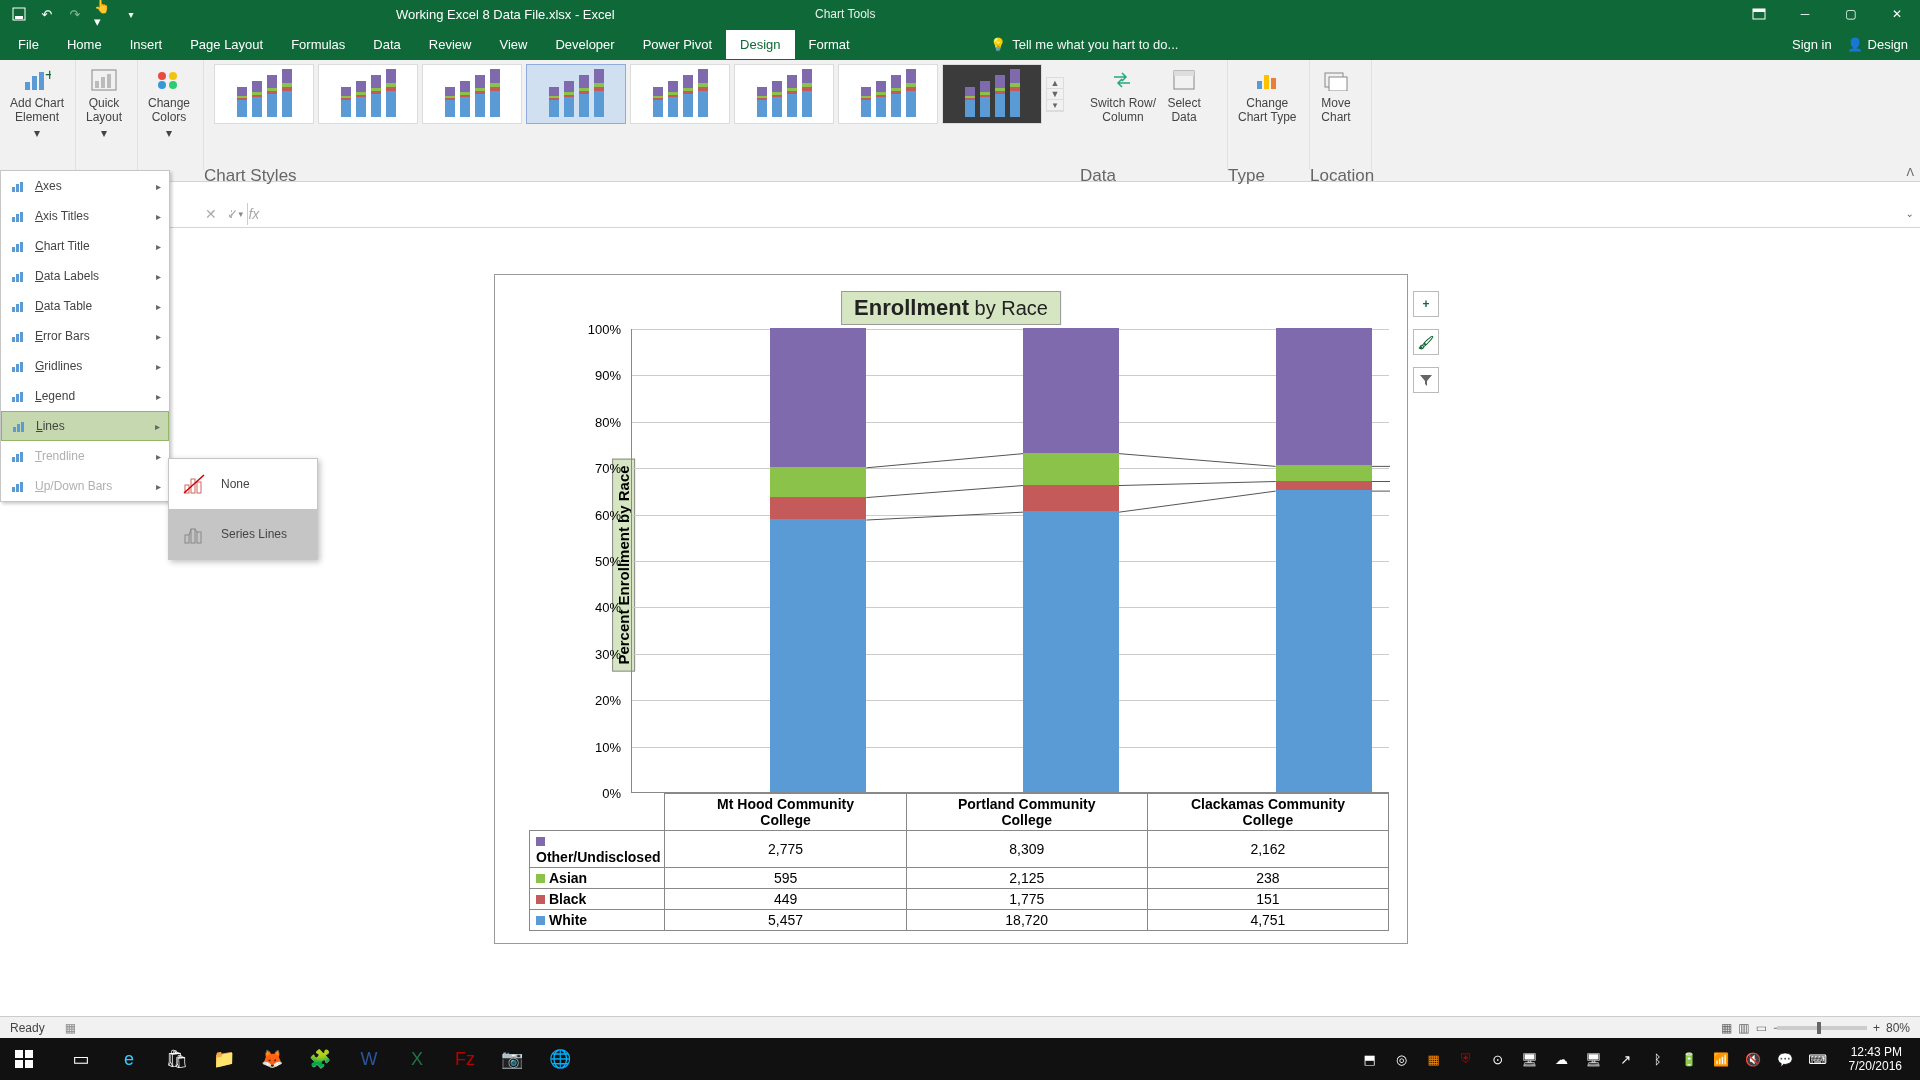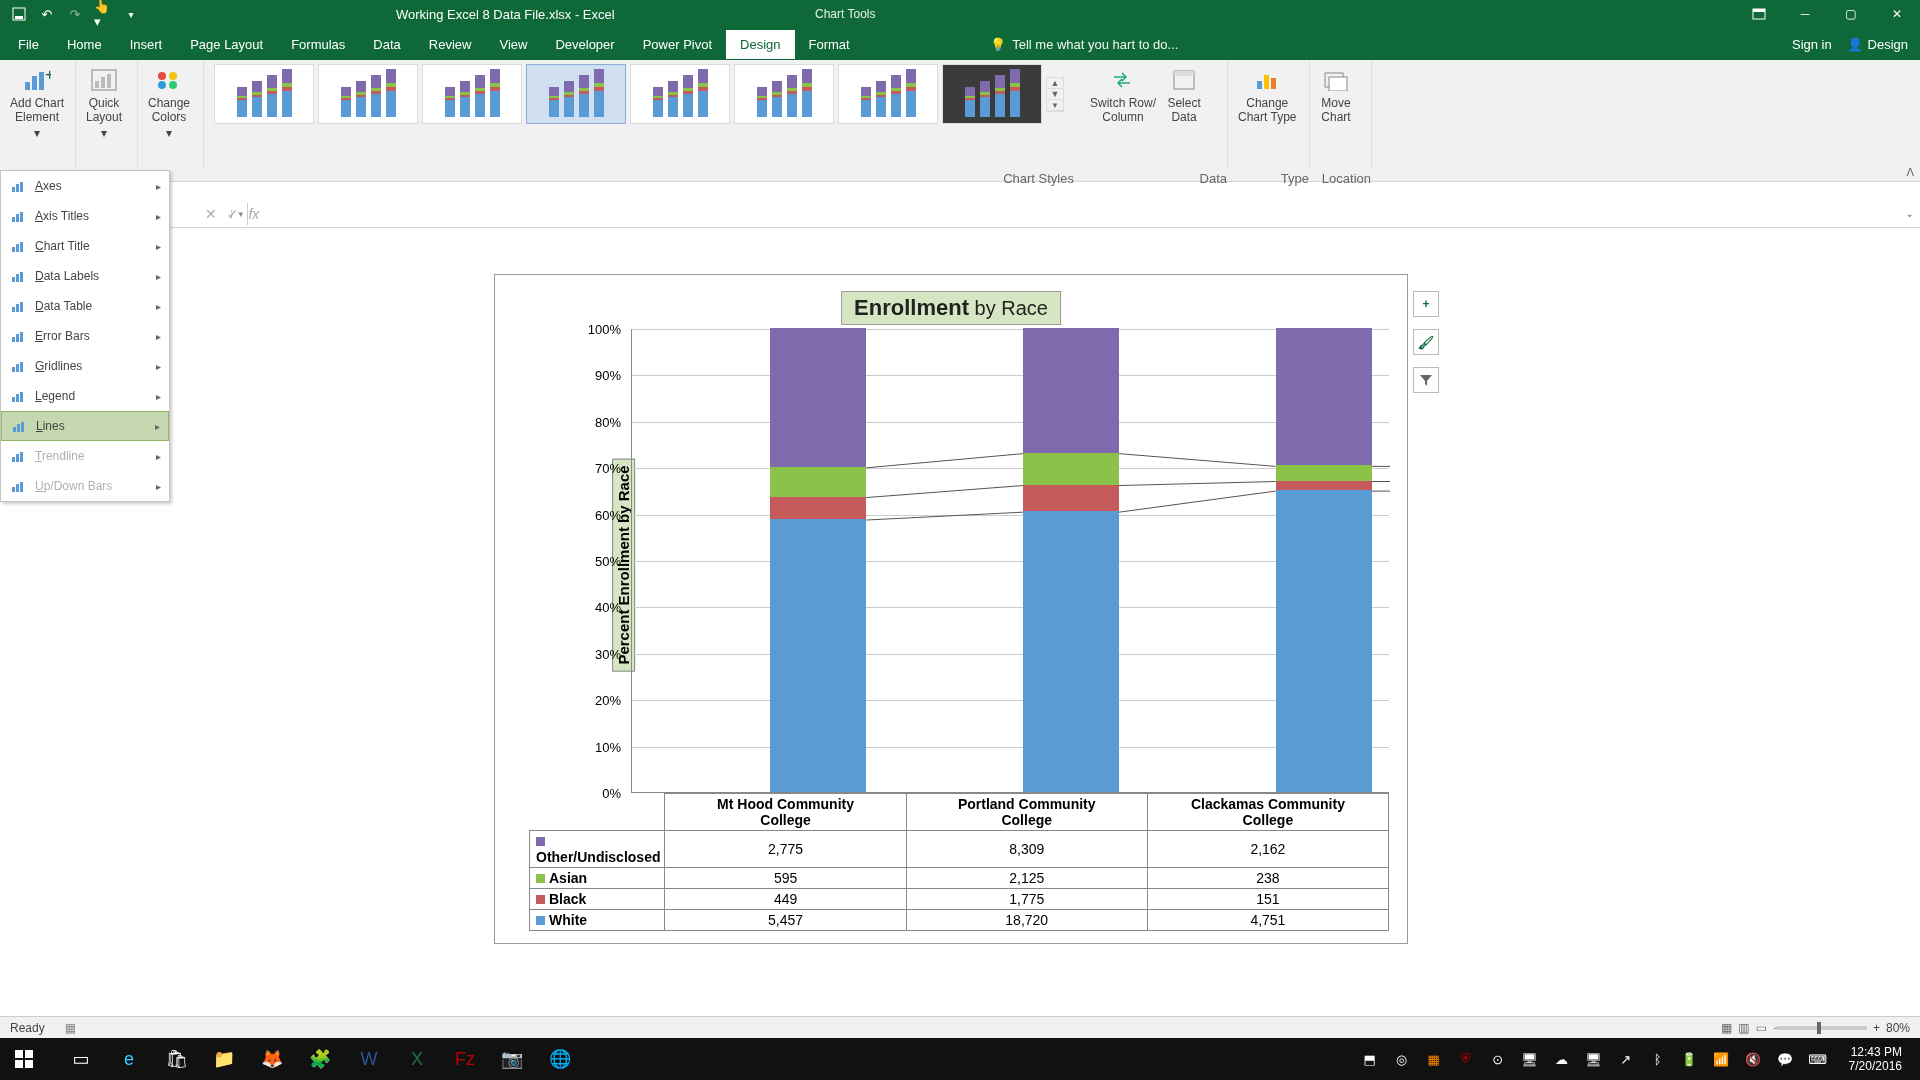--- a/index.html
+++ b/index.html
@@ -17,21 +17,21 @@
 
 .tabs{height:32px;background:#0e6837;display:flex;align-items:center;padding-left:4px;color:#fff;position:relative}
 .tab{padding:7px 14px;font-size:13px;cursor:pointer}
 .tab.active{background:#fff;color:#0e6837}
 .tellme{position:absolute;left:990px;display:flex;align-items:center;gap:6px;font-size:13px;opacity:.95;padding:7px 0}
 .signshare{position:absolute;right:12px;display:flex;align-items:center;gap:16px;padding:7px 0;font-size:13px}
 
 
 .ribbon{height:122px;background:#f1f1f1;border-bottom:1px solid #d4d4d4;display:flex;position:relative}
 .rgroup{border-right:1px solid #e1e1e1;padding:4px 6px 0 6px;height:110px;position:relative}
-.rlabel{position:absolute;bottom:-16px;left:0;right:0;text-align:right;font-size:13px;color:#666}
+.rlabel{position:absolute;bottom:-16px;left:0;right:0;text-align:left;font-size:17px;color:#666}
 .bigbtn{display:inline-flex;flex-direction:column;align-items:center;font-size:12px;color:#444;text-align:center;gap:2px;padding:2px 4px;vertical-align:top}
 .bigbtn .bi{width:32px;height:28px;display:flex;align-items:center;justify-content:center}
 .chartstyles{display:flex;gap:4px;align-items:center;padding:4px 10px 0 10px}
 .thumb{width:100px;height:60px;background:#fff;border:1px solid #dcdcdc;display:flex;align-items:flex-end;justify-content:center;gap:5px;padding:6px}
 .thumb.sel{border:1px solid #8faadc;background:#d0e0f0}
 .thumb.dk{background:#3b3b3b}
 .tbar{width:10px;background:linear-gradient(to top,#5b9bd5 0%,#5b9bd5 55%,#c55a5a 55%,#c55a5a 62%,#8bc34a 62%,#8bc34a 70%,#7e6aac 70%,#7e6aac 100%)}
 .scrollers{width:18px;display:flex;flex-direction:column;border:1px solid #dcdcdc}
 .scrollers div{flex:1;display:flex;align-items:center;justify-content:center;font-size:9px;color:#666;border-bottom:1px solid #dcdcdc}
 .ribbon-collapse{position:absolute;right:6px;bottom:2px;color:#666;font-size:11px}
@@ -431,20 +431,45 @@
           <svg width="16" height="14">
             <rect x="2" y="8" width="3" height="5" fill="#5b9bd5"></rect>
             <rect x="6" y="5" width="3" height="8" fill="#5b9bd5"></rect>
             <rect x="10" y="3" width="3" height="10" fill="#5b9bd5"></rect>
           </svg>
         </span>
         <span><u>U</u>p/Down Bars</span>
         <span class="arw">▸</span>
       </div>
     </div>
+  <div class="sub-menu">
+    <div class="sub-item">
+      <div class="si">
+          <svg width="26" height="22">
+            <rect x="3" y="12" width="4" height="8" fill="none" stroke="#c66"></rect>
+            <rect x="9" y="6" width="4" height="14" fill="none" stroke="#c66"></rect>
+            <rect x="15" y="9" width="4" height="11" fill="none" stroke="#c66"></rect>
+            <line x1="2" y1="20" x2="22" y2="2" stroke="#c00" stroke-width="1.5"></line>
+          </svg>
+        </div>
+      <span>None</span>
+    </div>
+    <div class="sub-item hov">
+      <div class="si">
+          <svg width="26" height="22">
+            <rect x="3" y="12" width="4" height="8" fill="none" stroke="#888"></rect>
+            <rect x="9" y="6" width="4" height="14" fill="none" stroke="#888"></rect>
+            <rect x="15" y="9" width="4" height="11" fill="none" stroke="#888"></rect>
+            <line x1="7" y1="12" x2="9" y2="6" stroke="#888"></line>
+            <line x1="13" y1="6" x2="15" y2="9" stroke="#888"></line>
+          </svg>
+        </div>
+      <span>Series Lines</span>
+    </div>
+  </div>
 </div>
 
 <div class="fbar">
   <div class="namebox">
       <span></span>
       <span style="font-size:9px">⋮ ▾</span>
     </div>
   <div class="fbtns">
     <span>✕</span>
     <span>✓</span>

